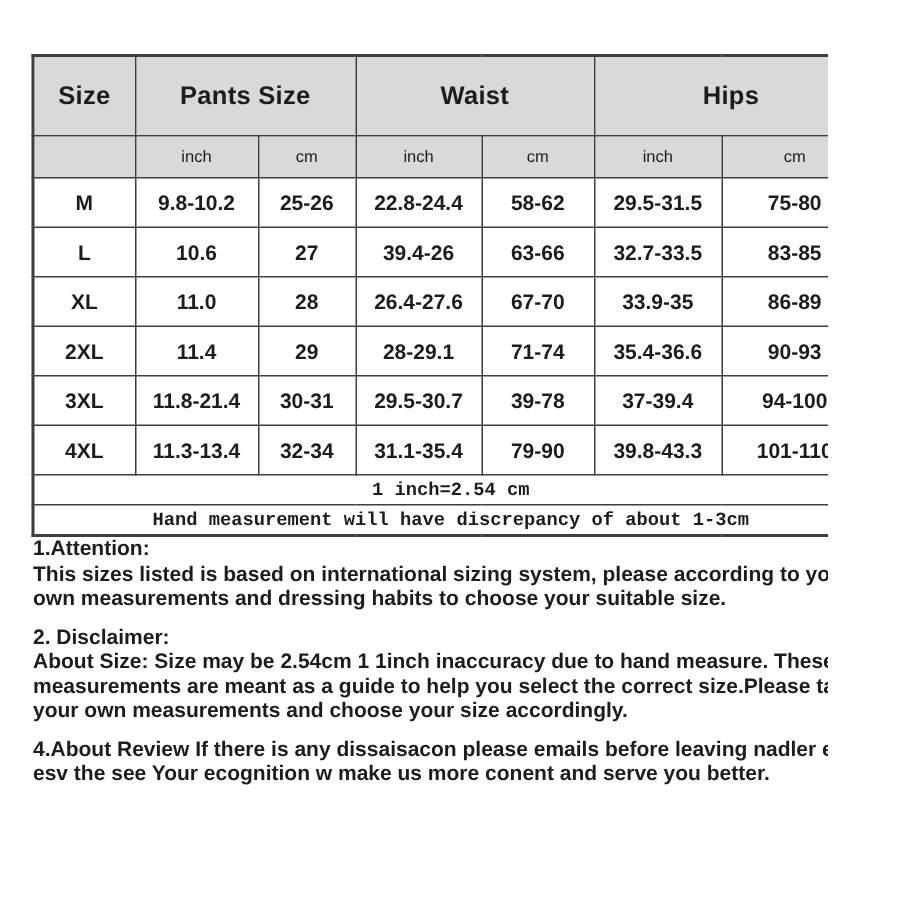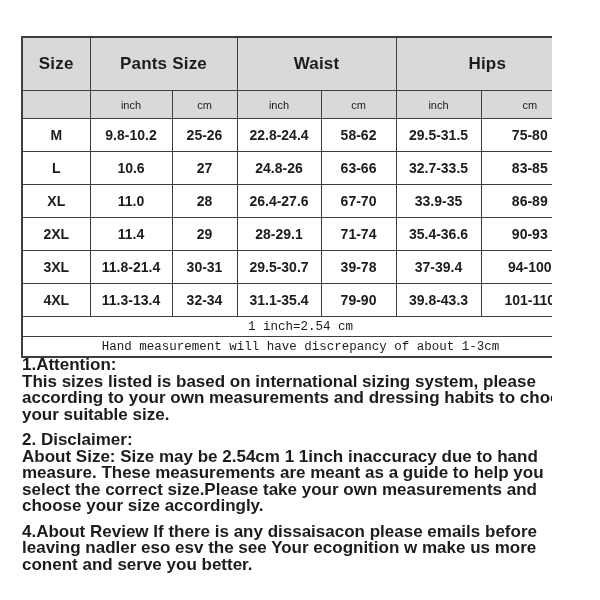--- a/index.html
+++ b/index.html
@@ -50,29 +50,29 @@
   tr.datarow td {
     height: 32px;
     background: #ffffff;
     font-size: 14px;
     font-weight: bold;
   }
   tr.footrow td {
     height: 19px;
     background: #ffffff;
     font-size: 12.5px;
-    font-weight: normal;
+    font-weight: bold;
     font-family: "Liberation Mono", "DejaVu Sans Mono", monospace;
   }
   .notes {
     position: absolute;
     left: 22px;
     top: 357px;
     width: 560px;
-    font-size: 17px;
+    font-size: 14px;
     line-height: 16.5px;
     font-weight: bold;
     color: #1c1c1c;
   }
   .note {
     margin: 0 0 9px 0;
   }
   .note-heading {
     display: block;
   }
@@ -119,21 +119,21 @@
           <td>25-26</td>
           <td>22.8-24.4</td>
           <td>58-62</td>
           <td>29.5-31.5</td>
           <td>75-80</td>
         </tr>
         <tr class="datarow">
           <td>L</td>
           <td>10.6</td>
           <td>27</td>
-          <td>24.8-26</td>
+          <td>39.4-26</td>
           <td>63-66</td>
           <td>32.7-33.5</td>
           <td>83-85</td>
         </tr>
         <tr class="datarow">
           <td>XL</td>
           <td>11.0</td>
           <td>28</td>
           <td>26.4-27.6</td>
           <td>67-70</td>

